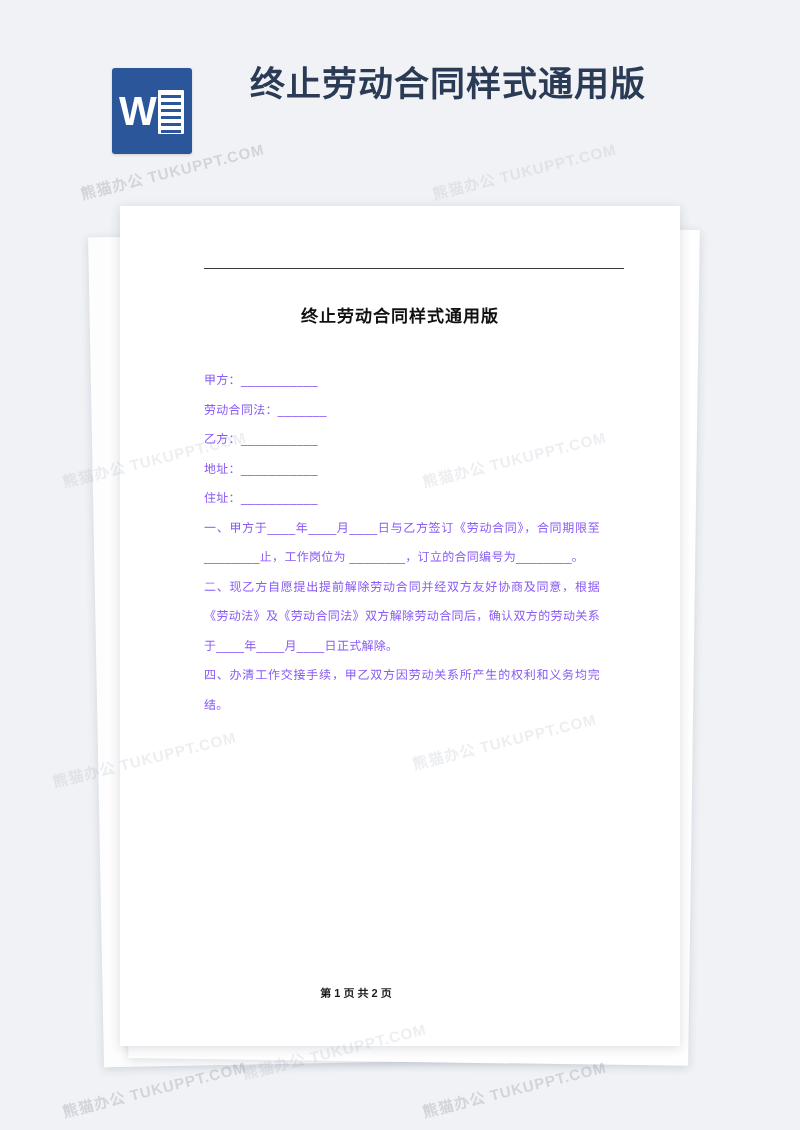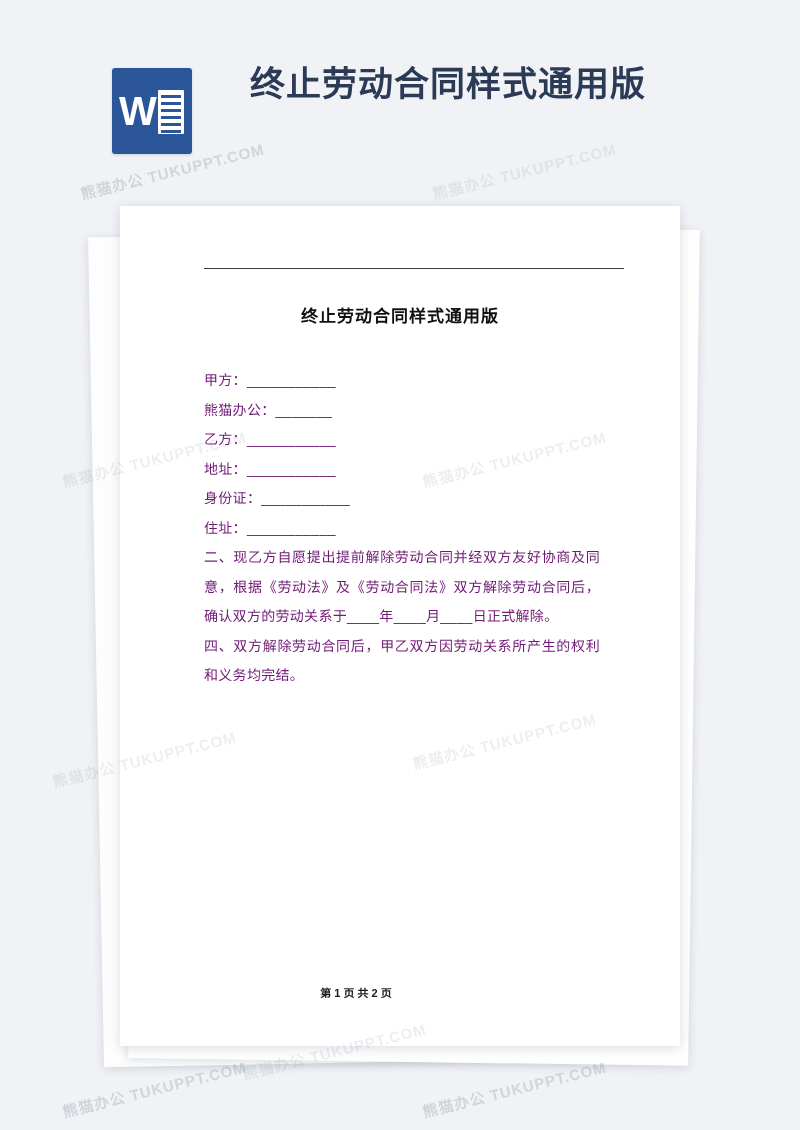--- a/index.html
+++ b/index.html
@@ -139,23 +139,23 @@
     font-size: 17px;
     font-weight: bold;
     letter-spacing: 1px;
     color: #111111;
   }
   .content {
     position: absolute;
     left: 84px;
     top: 160px;
     width: 396px;
-    font-size: 14px;
+    font-size: 12px;
     line-height: 29.5px;
-    color: #701a75;
+    color: #8b5cf6;
     letter-spacing: 0.3px;
     text-align: justify;
   }
   .content p { margin: 0; }
   .content .para { margin-bottom: 0px; }
   .footer-page {
     position: absolute;
     left: 0;
     top: 778px;
     width: 472px;
@@ -203,27 +203,27 @@
   <div class="sheet sheet-back2"></div>
   <div class="sheet sheet-back1"></div>
 
   <div class="sheet sheet-main">
     <div class="page">
       <div class="rule"></div>
       <div class="page-title">终止劳动合同样式通用版</div>
 
       <div class="content">
         <p class="para">甲方：___________</p>
-        <p class="para">熊猫办公：_______</p>
+        <p class="para">劳动合同法：_______</p>
         <p class="para">乙方：___________</p>
         <p class="para">地址：___________</p>
-        <p class="para">身份证：___________</p>
         <p class="para">住址：___________</p>
+        <p class="para">一、甲方于____年____月____日与乙方签订《劳动合同》，合同期限至________止，工作岗位为 ________，订立的合同编号为________。</p>
         <p class="para">二、现乙方自愿提出提前解除劳动合同并经双方友好协商及同意，根据《劳动法》及《劳动合同法》双方解除劳动合同后，确认双方的劳动关系于____年____月____日正式解除。</p>
-        <p class="para">四、双方解除劳动合同后，甲乙双方因劳动关系所产生的权利和义务均完结。</p>
+        <p class="para">四、办清工作交接手续，甲乙双方因劳动关系所产生的权利和义务均完结。</p>
       </div>
 
       <div class="footer-page">第 1 页 共 2 页</div>
     </div>
   </div>
 </div>
 
 <div class="wm wm-dark" style="left:78px;  top:160px;">熊猫办公 TUKUPPT.COM</div>
 <div class="wm wm-light" style="left:430px; top:160px;">熊猫办公 TUKUPPT.COM</div>
 <div class="wm wm-light" style="left:60px;  top:448px;">熊猫办公 TUKUPPT.COM</div>

